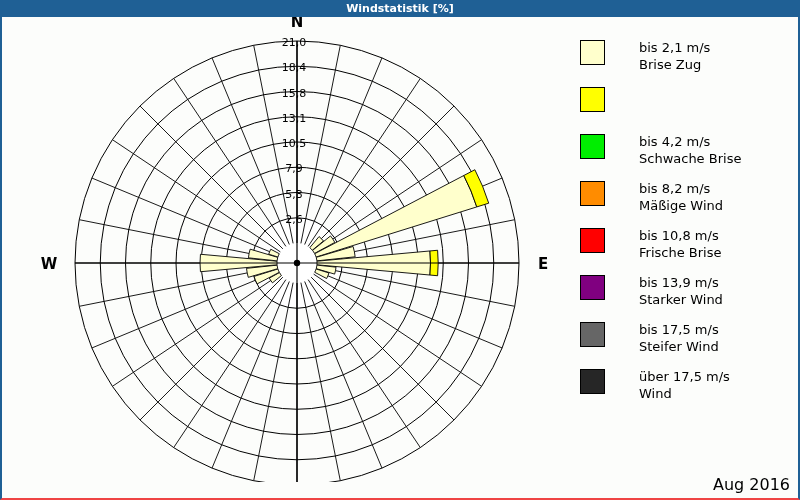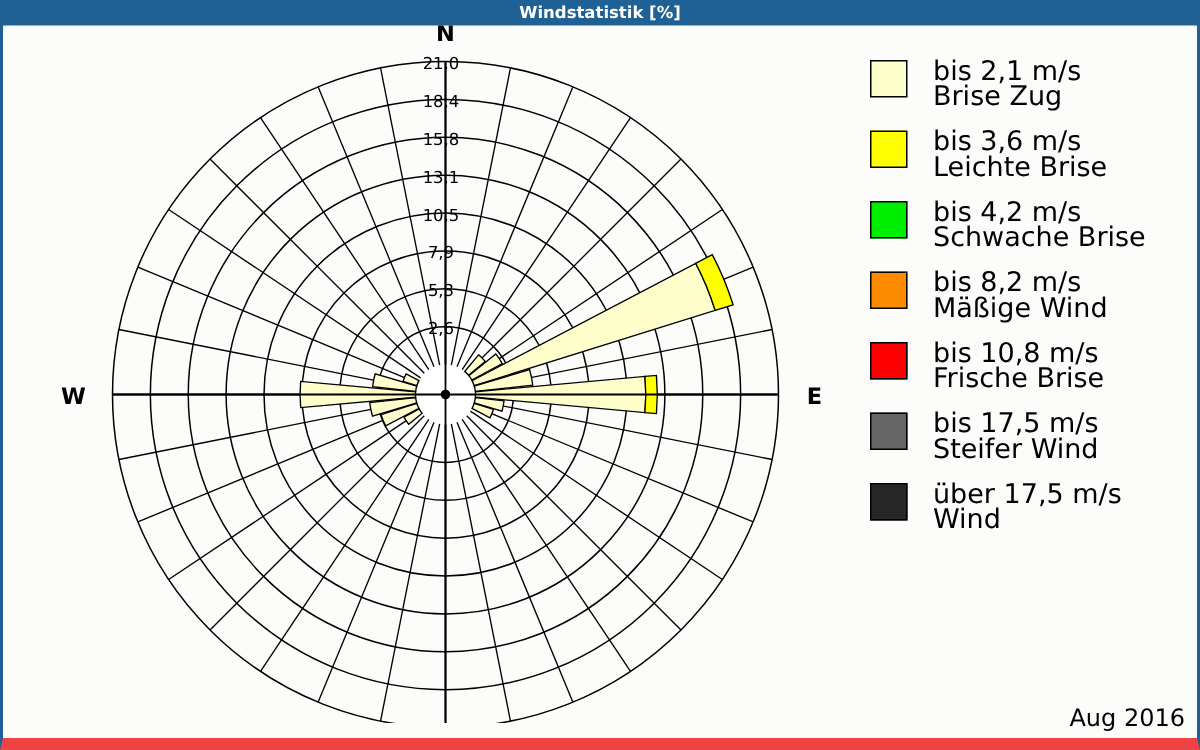--- a/index.html
+++ b/index.html
@@ -9,21 +9,21 @@
     font-family: "DejaVu Sans", sans-serif;
     background: #fcfdfb;
     overflow: hidden;
   }
   #app {
     position: relative;
     width: 800px; height: 500px;
     background: #fcfdfb;
     border-left: 2px solid #1f6095;
     border-right: 2px solid #1f6095;
-    border-bottom: 8px solid #ef4444;
+    border-bottom: 2px solid #ef4444;
   }
   #titlebar {
     position: absolute; left: -2px; top: 0;
     width: 800px; height: 17px;
     background: #1f6095;
     color: #ffffff;
     font-size: 11px;
     font-weight: bold;
     display: flex; align-items: center; justify-content: center;
     letter-spacing: 0px;
@@ -42,22 +42,22 @@
     margin-bottom: 5px;
     height: 42px;
   }
   .legend-swatch {
     width: 25px; height: 25px;
     border: 1px solid #000;
     flex: 0 0 auto;
     margin-top: 2px;
   }
   .legend-labels {
-    margin-left: 17px;
-    font-size: 18px;
+    margin-left: 34px;
+    font-size: 13px;
     color: #000;
     line-height: 17px;
     padding-top: 1px;
   }
   .legend-labels div { white-space: nowrap; }
   #footer {
     position: absolute;
     right: 8px; bottom: 4px;
     font-size: 16px;
     color: #000;
@@ -167,24 +167,20 @@
   <div id="legend">
     <div class="legend-row">
       <div class="legend-swatch" style="background: rgb(255, 255, 204);"></div>
       <div class="legend-labels">
         <div>bis 2,1 m/s</div>
         <div>Brise Zug</div>
       </div>
     </div>
     <div class="legend-row">
       <div class="legend-swatch" style="background: rgb(255, 255, 0);"></div>
-      <div class="legend-labels">
-        <div>bis 3,6 m/s</div>
-        <div>Leichte Brise</div>
-      </div>
     </div>
     <div class="legend-row">
       <div class="legend-swatch" style="background: rgb(0, 238, 0);"></div>
       <div class="legend-labels">
         <div>bis 4,2 m/s</div>
         <div>Schwache Brise</div>
       </div>
     </div>
     <div class="legend-row">
       <div class="legend-swatch" style="background: rgb(255, 140, 0);"></div>
@@ -194,20 +190,27 @@
       </div>
     </div>
     <div class="legend-row">
       <div class="legend-swatch" style="background: rgb(255, 0, 0);"></div>
       <div class="legend-labels">
         <div>bis 10,8 m/s</div>
         <div>Frische Brise</div>
       </div>
     </div>
     <div class="legend-row">
+      <div class="legend-swatch" style="background: rgb(128, 0, 128);"></div>
+      <div class="legend-labels">
+        <div>bis 13,9 m/s</div>
+        <div>Starker Wind</div>
+      </div>
+    </div>
+    <div class="legend-row">
       <div class="legend-swatch" style="background: rgb(102, 102, 102);"></div>
       <div class="legend-labels">
         <div>bis 17,5 m/s</div>
         <div>Steifer Wind</div>
       </div>
     </div>
     <div class="legend-row">
       <div class="legend-swatch" style="background: rgb(38, 38, 38);"></div>
       <div class="legend-labels">
         <div>über 17,5 m/s</div>

